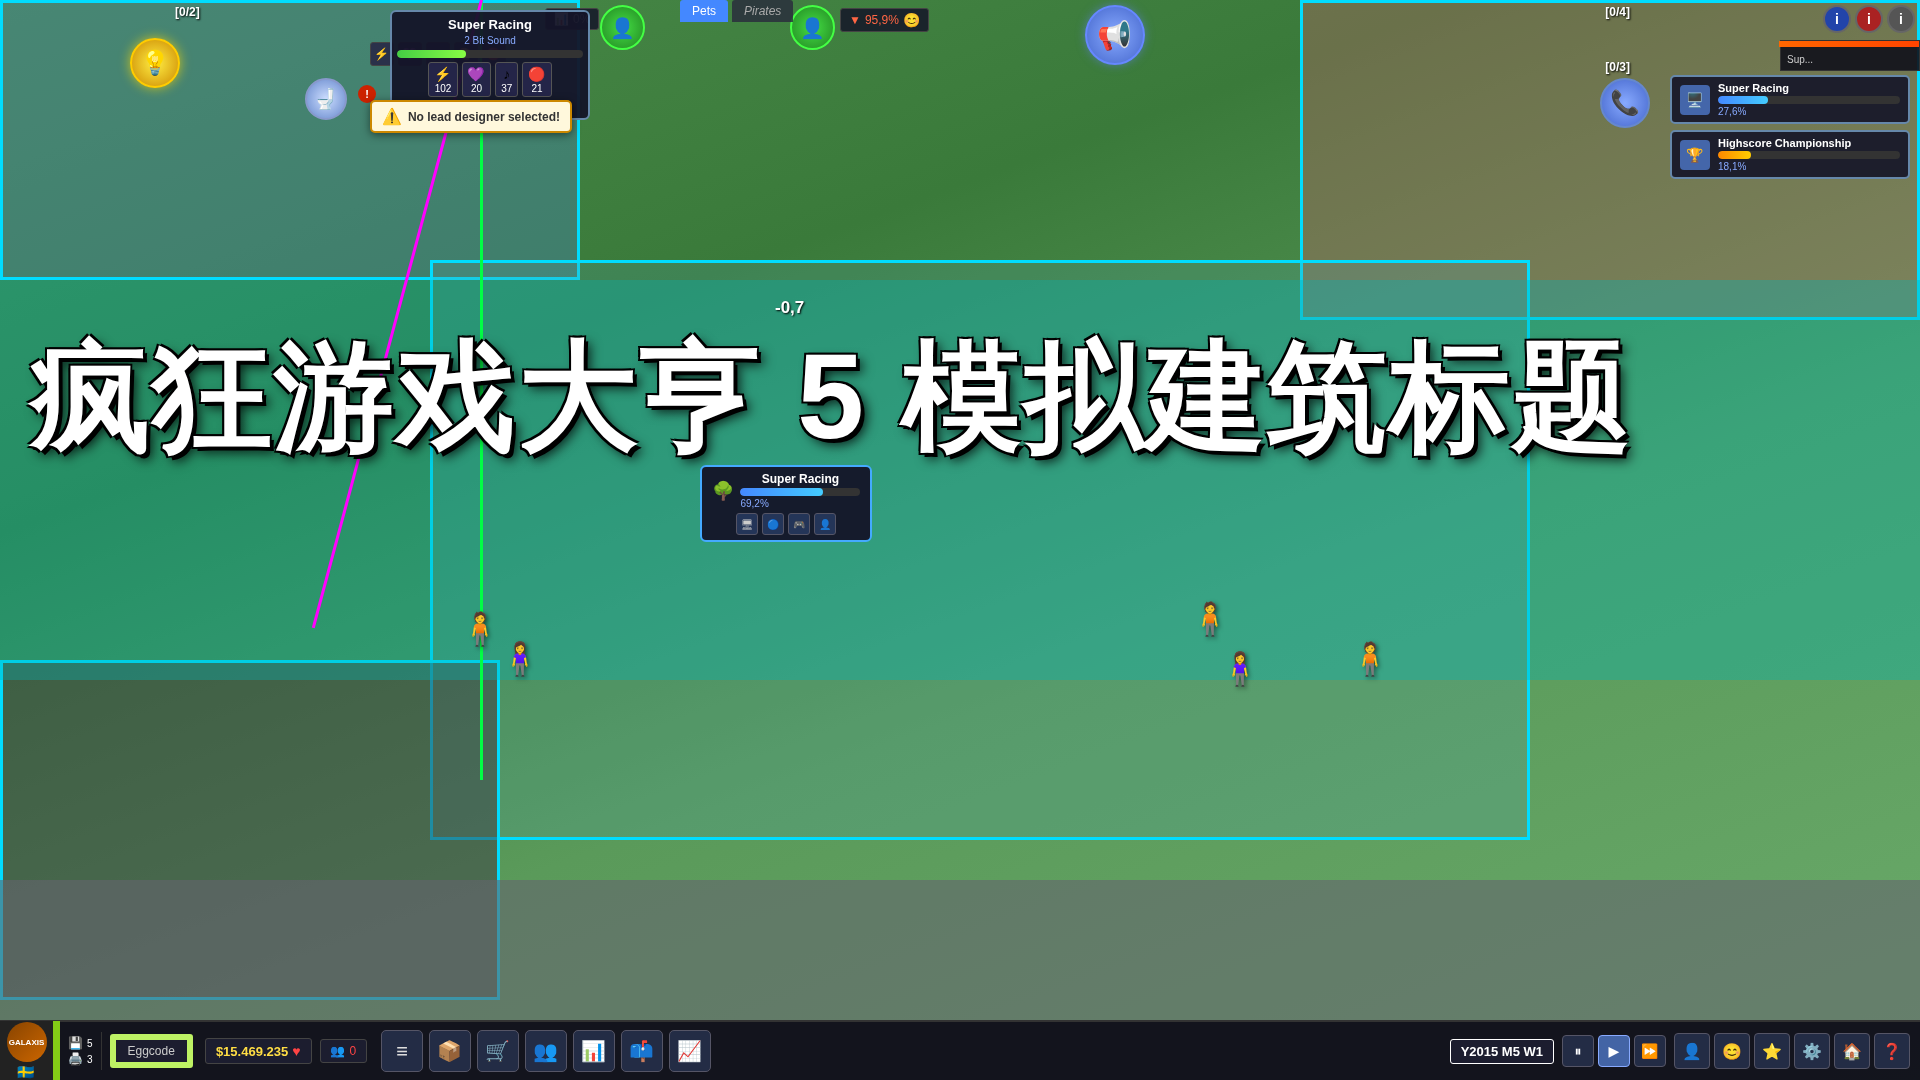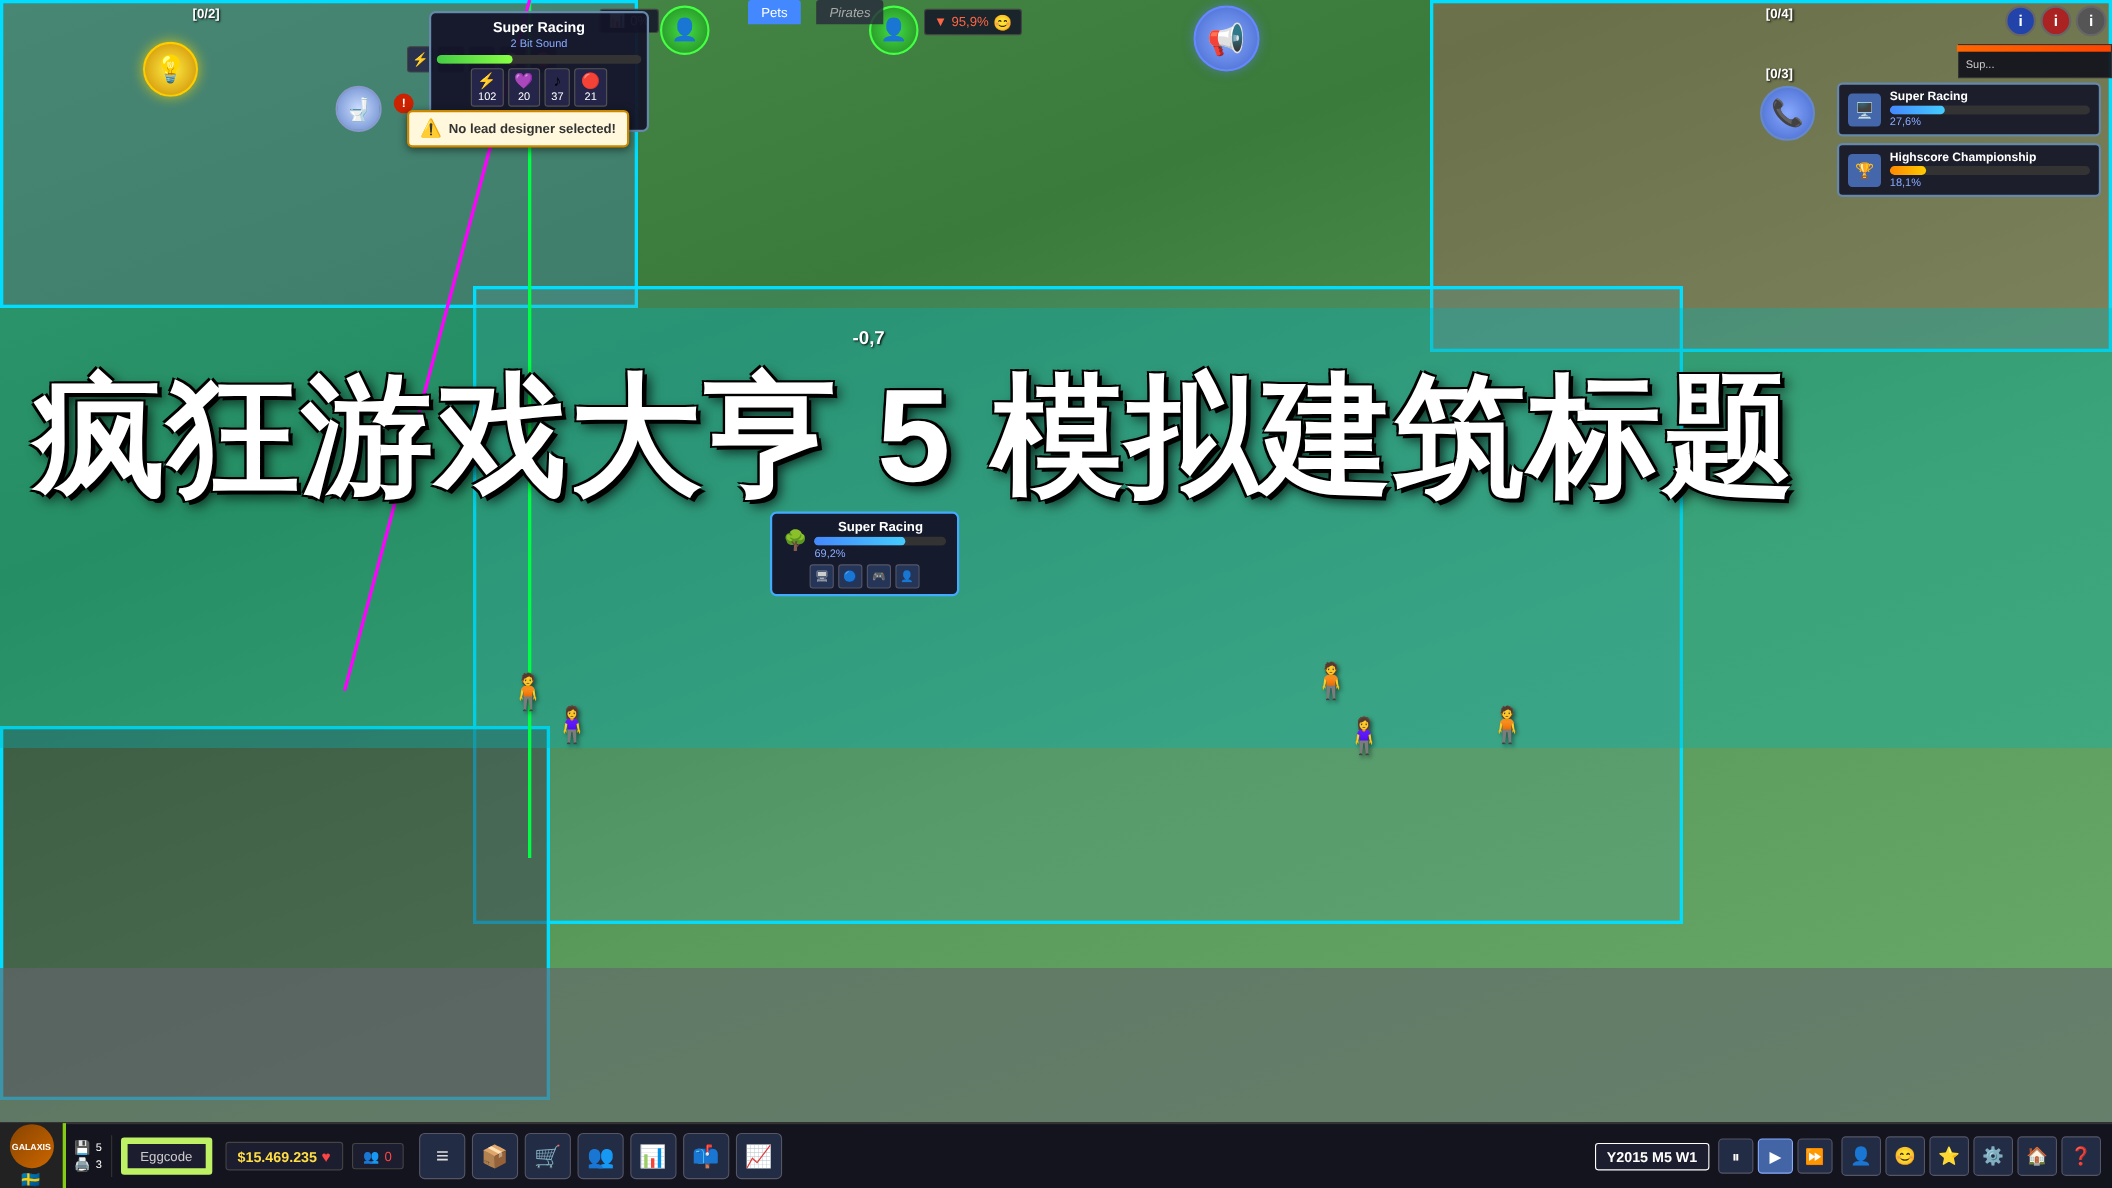--- a/index.html
+++ b/index.html
@@ -324,21 +324,21 @@
     }
 
     .taskbar-logo {
       width: 60px;
       height: 60px;
       background: #222;
       display: flex;
       align-items: center;
       justify-content: center;
       flex-direction: column;
-      border-right: 3px solid #84cc16;
+      border-right: 7px solid #84cc16;
       flex-shrink: 0;
     }
 
     .logo-circle {
       width: 40px;
       height: 40px;
       border-radius: 50%;
       background: linear-gradient(135deg, #884400, #cc6600);
       display: flex;
       align-items: center;
@@ -828,21 +828,21 @@
 
 <div class="green-person">
   <div class="person-circle">👤</div>
 </div>
 
 <div class="green-person-right">
   <div class="person-circle" style="background: radial-gradient(circle, #44dd44, #228822);">👤</div>
 </div>
 
 <div style="position:absolute; top:0; left:680px; z-index:200; display:flex; flex-direction:column; align-items:center;">
-  <div style="display:flex; gap:14px;">
+  <div style="display:flex; gap:4px;">
     <div class="nav-tab active">Pets</div>
     <div class="nav-tab inactive">Pirates</div>
   </div>
 </div>
 
 <div class="stat-percent">
   <span class="stat-pct-red">▼</span>
   <span class="stat-pct-red">95,9%</span>
   <span class="stat-pct-face">😊</span>
 </div>

